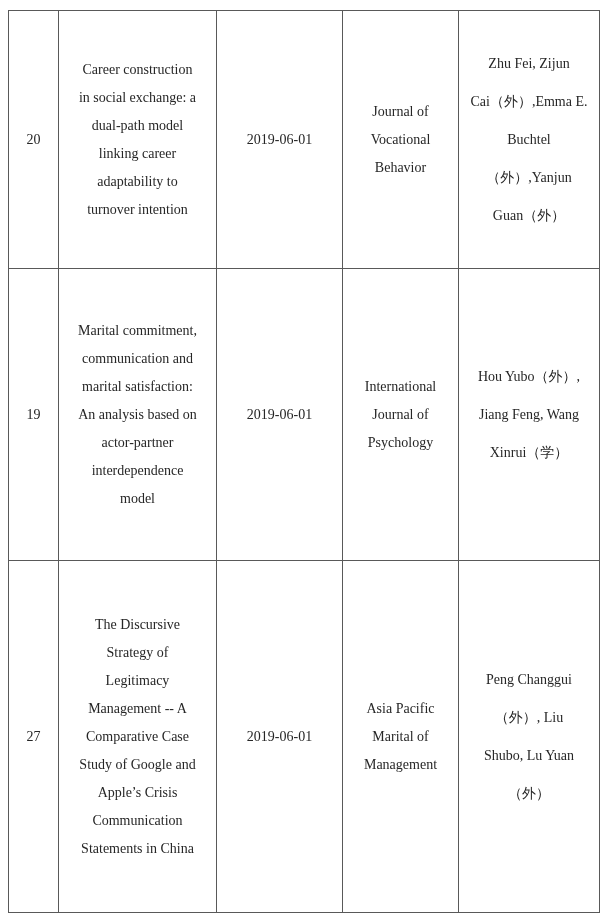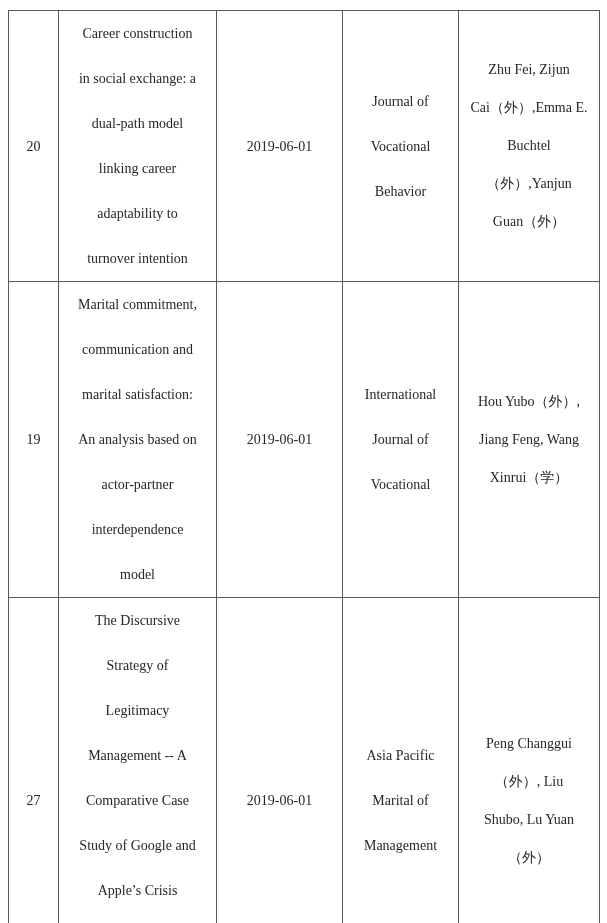--- a/index.html
+++ b/index.html
@@ -22,21 +22,21 @@
     top: 10px;
     width: 591px;
     border-collapse: collapse;
     table-layout: fixed;
   }
   .pub-table td {
     border: 1px solid #595959;
     text-align: center;
     vertical-align: middle;
     font-size: 14px;
-    line-height: 45px;
+    line-height: 28px;
     white-space: pre-line;
     padding: 0 5px;
     overflow: hidden;
   }
   .pub-table td.authors-cell {
     line-height: 38px;
     padding: 13px 3px;
   }
   .pub-table tr.row-25 { height: 258px; }
   .pub-table tr.row-26 { height: 292px; }
@@ -83,21 +83,21 @@
         <td class="title-cell">Marital commitment,
 communication and
 marital satisfaction:
 An analysis based on
 actor-partner
 interdependence
 model</td>
         <td class="date-cell">2019-06-01</td>
         <td class="journal-cell">International
 Journal of
-Vocational</td>
+Psychology</td>
         <td class="authors-cell">Hou Yubo（外）,
 Jiang Feng, Wang
 Xinrui（学）</td>
       </tr>
       <tr class="row-27">
         <td class="no-cell">27</td>
         <td class="title-cell">The Discursive
 Strategy of
 Legitimacy
 Management -- A

